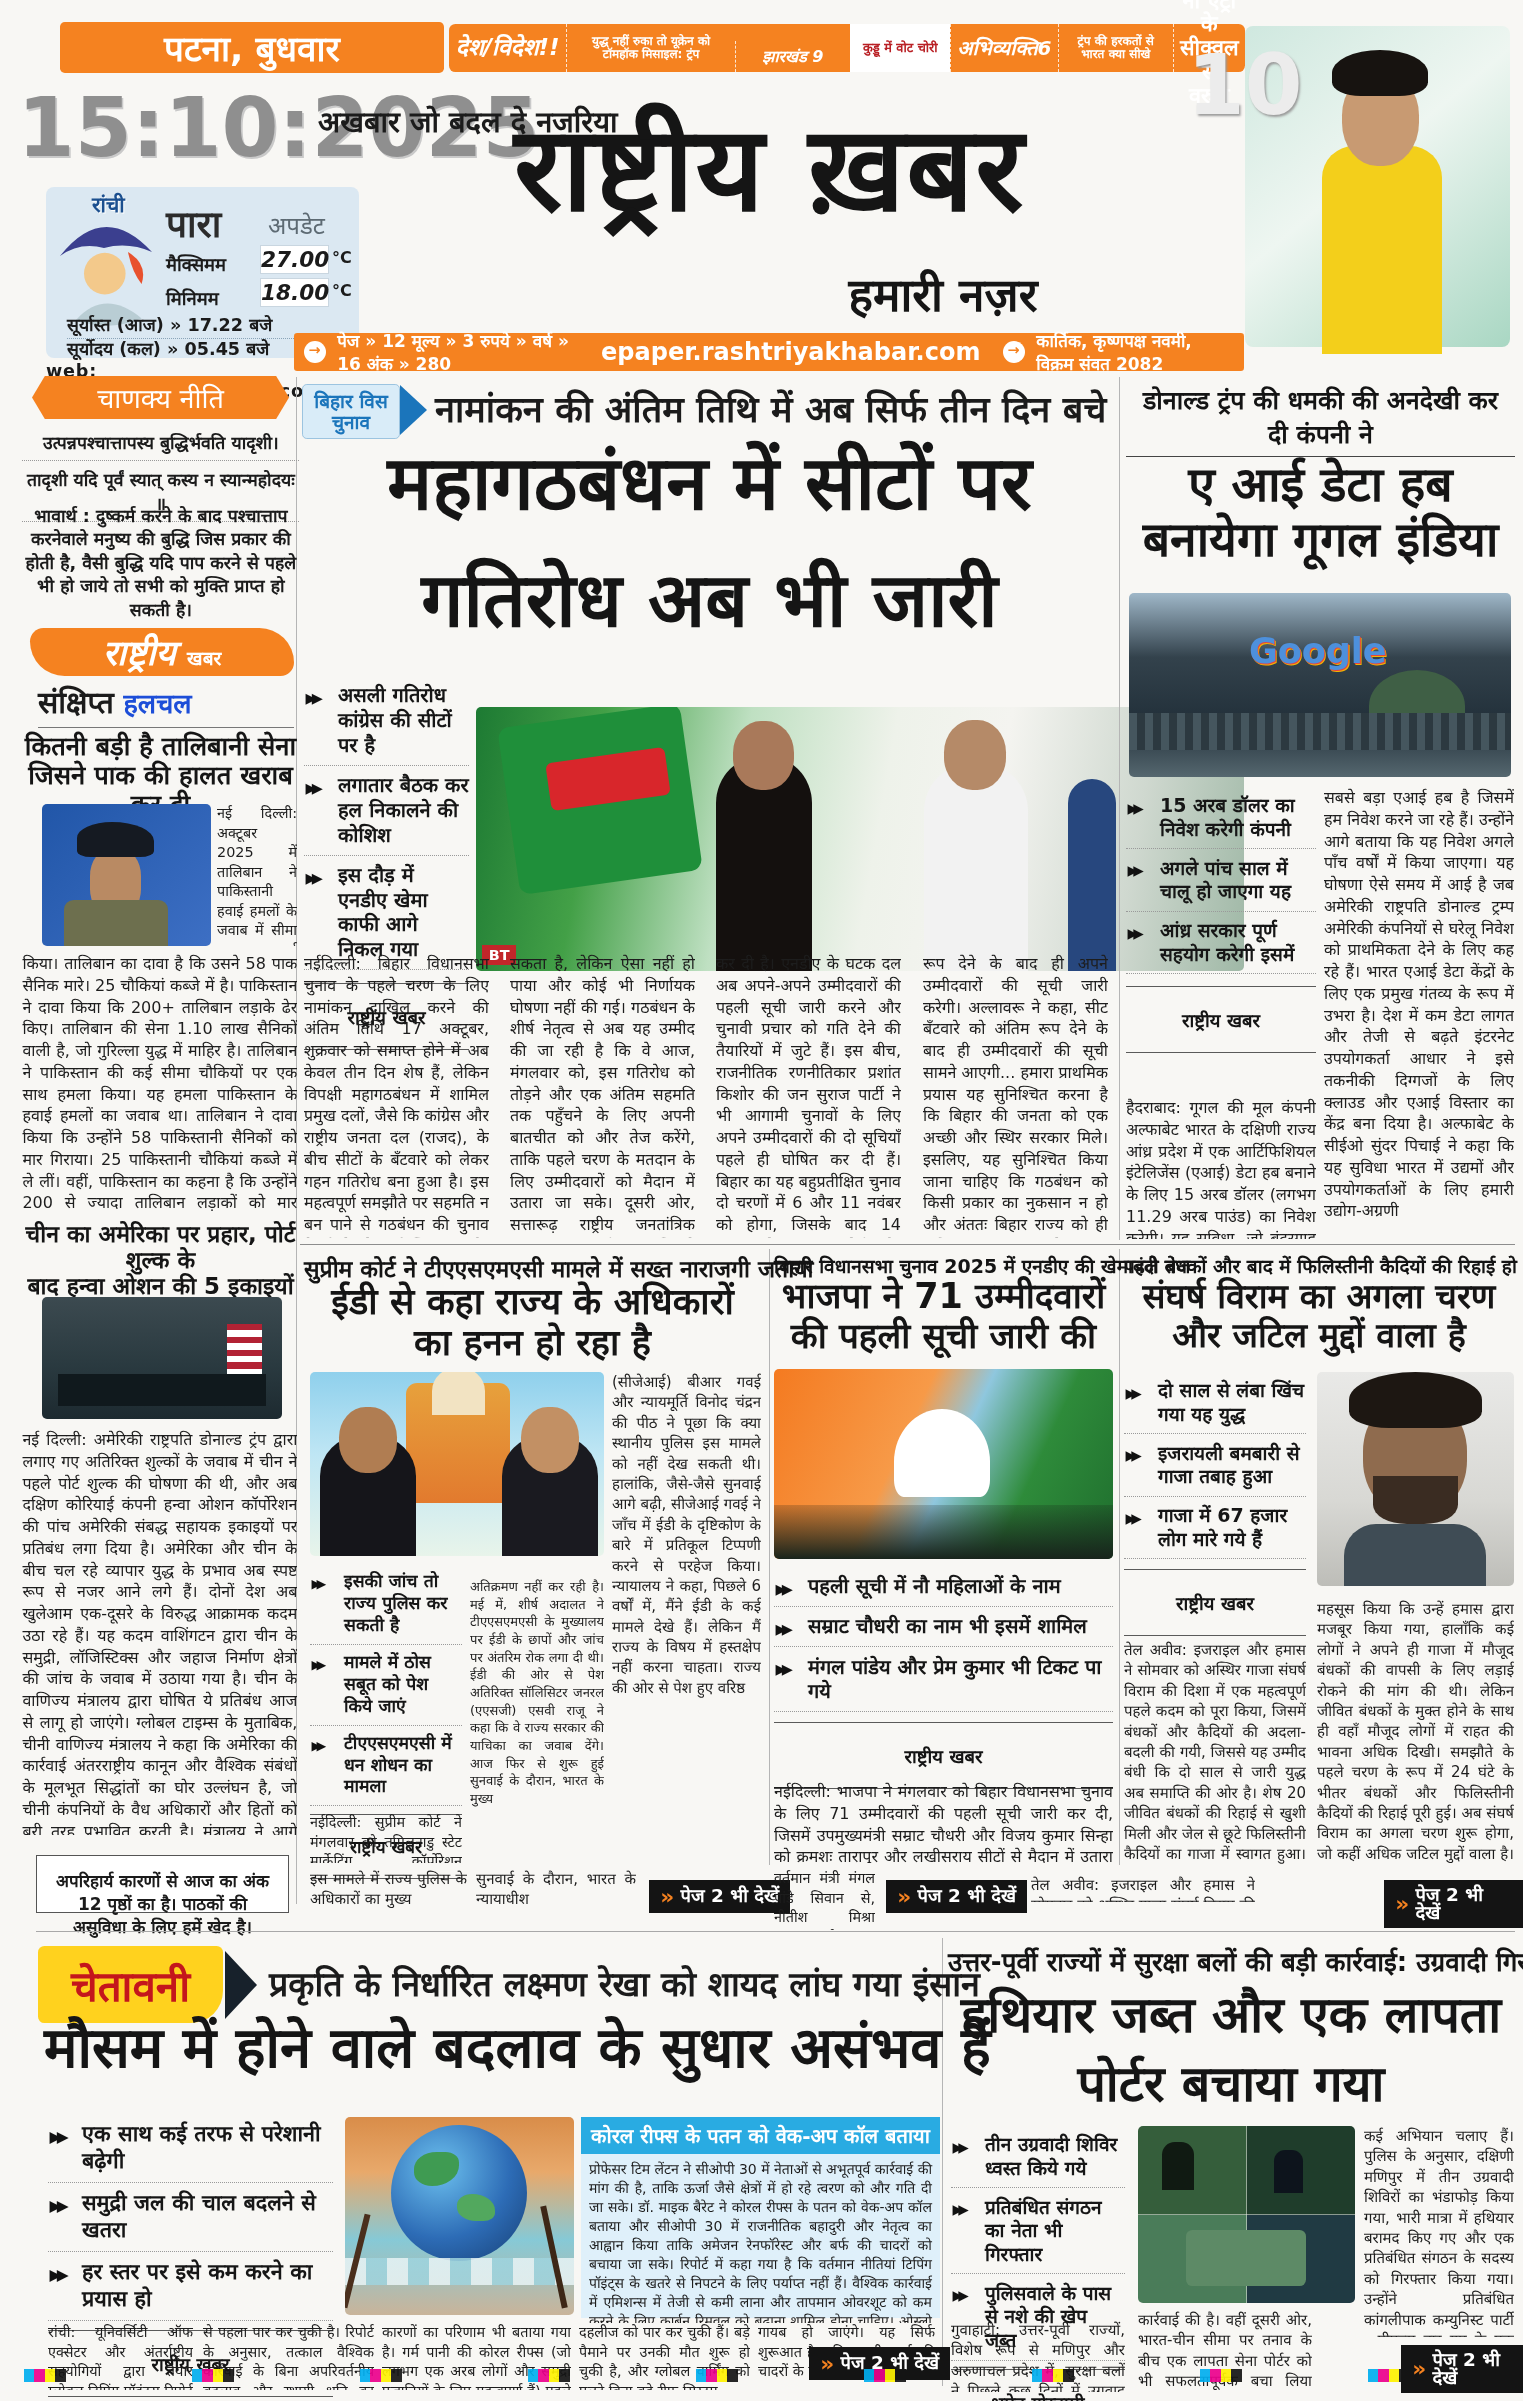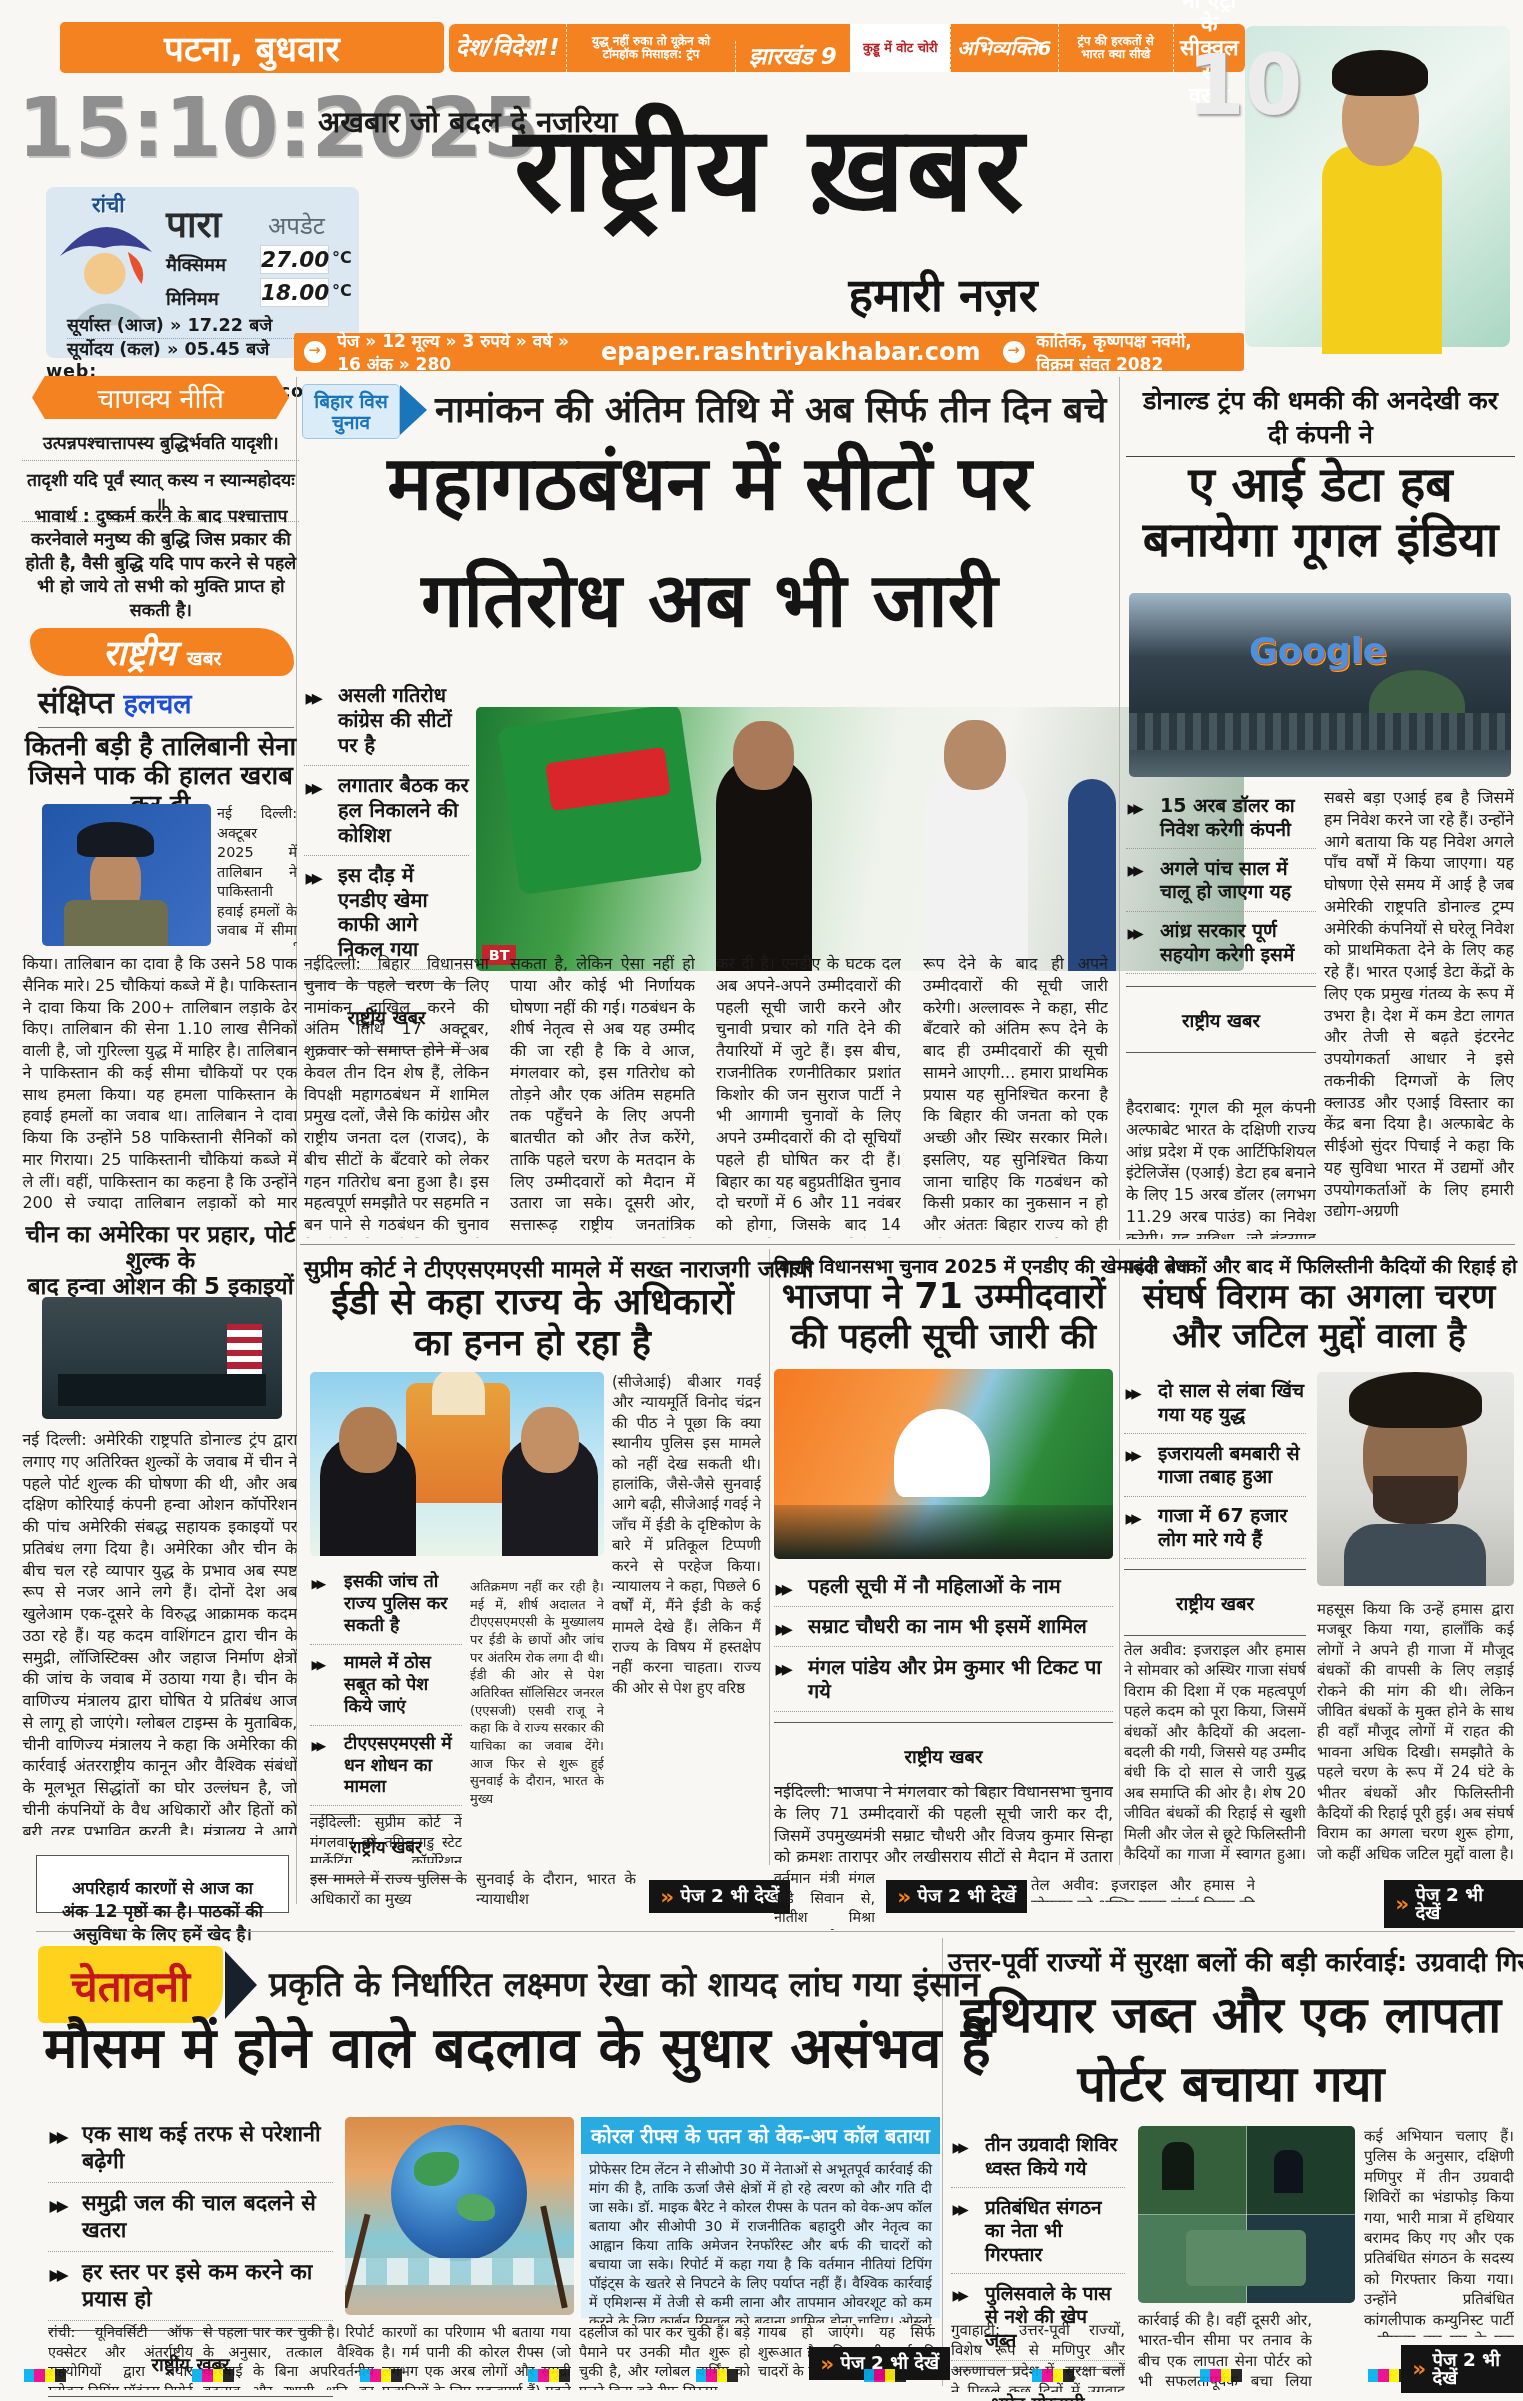--- a/index.html
+++ b/index.html
@@ -35,21 +35,21 @@
 
 <div id="page">
 
   <div class="abs or" style="left:60px;top:22.4px;width:384px;height:51px;border-radius:4.8px;display:flex;align-items:center;justify-content:center;font-size:35px;font-weight:bold;">
       <span>पटना, बुधवार</span>
     </div>
 
   <div class="abs or" style="left:449px;top:24px;width:796px;height:48px;display:flex;border-radius:6.4px;">
     <div class="strip-seg" style="width:116px;font-size:23px;font-style:italic;border-left:none;">देश/विदेश!!</div>
     <div class="strip-seg" style="width:172px;font-size:12px;">युद्ध नहीं रुका तो यूक्रेन को टॉमहॉक मिसाइल: ट्रंप</div>
-    <div class="strip-seg" style="width:112px;font-size:23px;font-style:italic;margin-top:17px;">झारखंड 9</div>
+    <div class="strip-seg" style="width:112px;font-size:16px;font-style:italic;margin-top:17px;">झारखंड 9</div>
     <div class="strip-seg" style="width:96px;font-size:12.8px;background:#fff;color:#b92025;">कुड्डू में वोट चोरी</div>
     <div class="strip-seg" style="width:104px;font-size:20px;font-style:italic;">अभिव्यक्ति6</div>
     <div class="strip-seg" style="width:112px;font-size:12px;">ट्रंप की हरकतों से भारत क्या सीखे</div>
     <div class="strip-seg" style="flex:1;font-size:21.6px;">नो एंट्री के सीक्वल से वरुण</div>
   </div>
 
   <div class="photo" style="left:1245px;top:25.6px;width:265px;height:321px;background:linear-gradient(140deg,#cfe8df 0%,#eef6f1 45%,#a9d7c3 100%);border-radius:8px;overflow:visible;">
     <div style="position:absolute;left:77px;top:120px;width:120px;height:208px;background:#f3cf1b;border-radius:32px 32px 0 0;"></div>
     <div style="position:absolute;left:97px;top:46px;width:77px;height:94px;background:#c89a72;border-radius:46%;"></div>
     <div style="position:absolute;left:87px;top:24px;width:96px;height:46px;background:#171310;border-radius:50% 50% 30% 30%;"></div>
@@ -124,21 +124,21 @@
   <div class="abs hl" style="left:19px;top:1221px;width:283px;font-size:23px;">
     <div>चीन का अमेरिका पर प्रहार, पोर्ट शुल्क के</div>
       <div>बाद हन्वा ओशन की 5 इकाइयों पर प्रतिबंध</div>
   </div>
   <div class="photo" style="left:42px;top:1297px;width:240px;height:122px;background:linear-gradient(180deg,#3c4a50 0%,#2a3a40 55%,#1d2a30 100%);">
     <div style="position:absolute;left:185px;top:27px;width:35px;height:51px;background:repeating-linear-gradient(180deg,#b22234 0 6.4px,#fff 6.4px 12.8px);"></div>
     <div style="position:absolute;left:16px;top:77px;width:208px;height:32px;background:#10191d;"></div>
   </div>
   <div class="abs body-txt" style="left:22.4px;top:1429px;width:275px;height:406px;font-size:16px;">नई दिल्ली: अमेरिकी राष्ट्रपति डोनाल्ड ट्रंप द्वारा लगाए गए अतिरिक्त शुल्कों के जवाब में चीन ने पहले पोर्ट शुल्क की घोषणा की थी, और अब दक्षिण कोरियाई कंपनी हन्वा ओशन कॉर्पोरेशन की पांच अमेरिकी संबद्ध सहायक इकाइयों पर प्रतिबंध लगा दिया है। अमेरिका और चीन के बीच चल रहे व्यापार युद्ध के प्रभाव अब स्पष्ट रूप से नजर आने लगे हैं। दोनों देश अब खुलेआम एक-दूसरे के विरुद्ध आक्रामक कदम उठा रहे हैं। यह कदम वाशिंगटन द्वारा चीन के समुद्री, लॉजिस्टिक्स और जहाज निर्माण क्षेत्रों की जांच के जवाब में उठाया गया है। चीन के वाणिज्य मंत्रालय द्वारा घोषित ये प्रतिबंध आज से लागू हो जाएंगे। ग्लोबल टाइम्स के मुताबिक, चीनी वाणिज्य मंत्रालय ने कहा कि अमेरिका की कार्रवाई अंतरराष्ट्रीय कानून और वैश्विक संबंधों के मूलभूत सिद्धांतों का घोर उल्लंघन है, जो चीनी कंपनियों के वैध अधिकारों और हितों को बुरी तरह प्रभावित करती है। मंत्रालय ने आगे बताया कि हन्वा ओशन की ये अमेरिकी इकाइयां अमेरिकी सरकार की जांच में सहयोग और समर्थन प्रदान कर रही हैं, जिससे चीन की संप्रभुता, सुरक्षा और विकास संबंधी हितों को खतरा उत्पन्न हो रहा है।</div>
 
-  <div class="abs" style="left:36px;top:1855px;width:253px;height:58px;border:1.6px solid #555;font-size:17px;font-weight:bold;text-align:center;padding:20px;box-sizing:border-box;background:#fff;">अपरिहार्य कारणों से आज का अंक 12 पृष्ठों का है। पाठकों की असुविधा के लिए हमें खेद है।</div>
+  <div class="abs" style="left:36px;top:1855px;width:253px;height:58px;border:1.6px solid #555;font-size:17px;font-weight:bold;text-align:center;padding:13px;box-sizing:border-box;background:#fff;">अपरिहार्य कारणों से आज का अंक 12 पृष्ठों का है। पाठकों की असुविधा के लिए हमें खेद है।</div>
 
   <div class="abs" style="left:302px;top:384px;width:96px;height:53px;background:#d9ecf8;border:0.8px solid #9cc4e0;border-radius:4.8px;display:flex;flex-direction:column;align-items:center;justify-content:center;color:#1b75bb;font-weight:bold;font-size:19px;line-height:1.1;">
     <span>बिहार विस</span>
       <span>चुनाव</span>
   </div>
   <div class="abs" style="left:400px;top:385px;width:0;height:0;border-top:25.6px solid transparent;border-bottom:25.6px solid transparent;border-left:27px solid #1b75bb;"></div>
   <div class="abs nw" style="left:435px;top:384px;width:684px;font-size:36px;font-weight:bold;">नामांकन की अंतिम तिथि में अब सिर्फ तीन दिन बचे</div>
   <div class="abs hl nw" style="left:304px;top:441px;width:811px;font-size:75px;">महागठब‌ंधन में सीटों पर</div>
   <div class="abs hl nw" style="left:304px;top:558px;width:811px;font-size:75px;">गतिरोध अब भी जारी</div>
 

